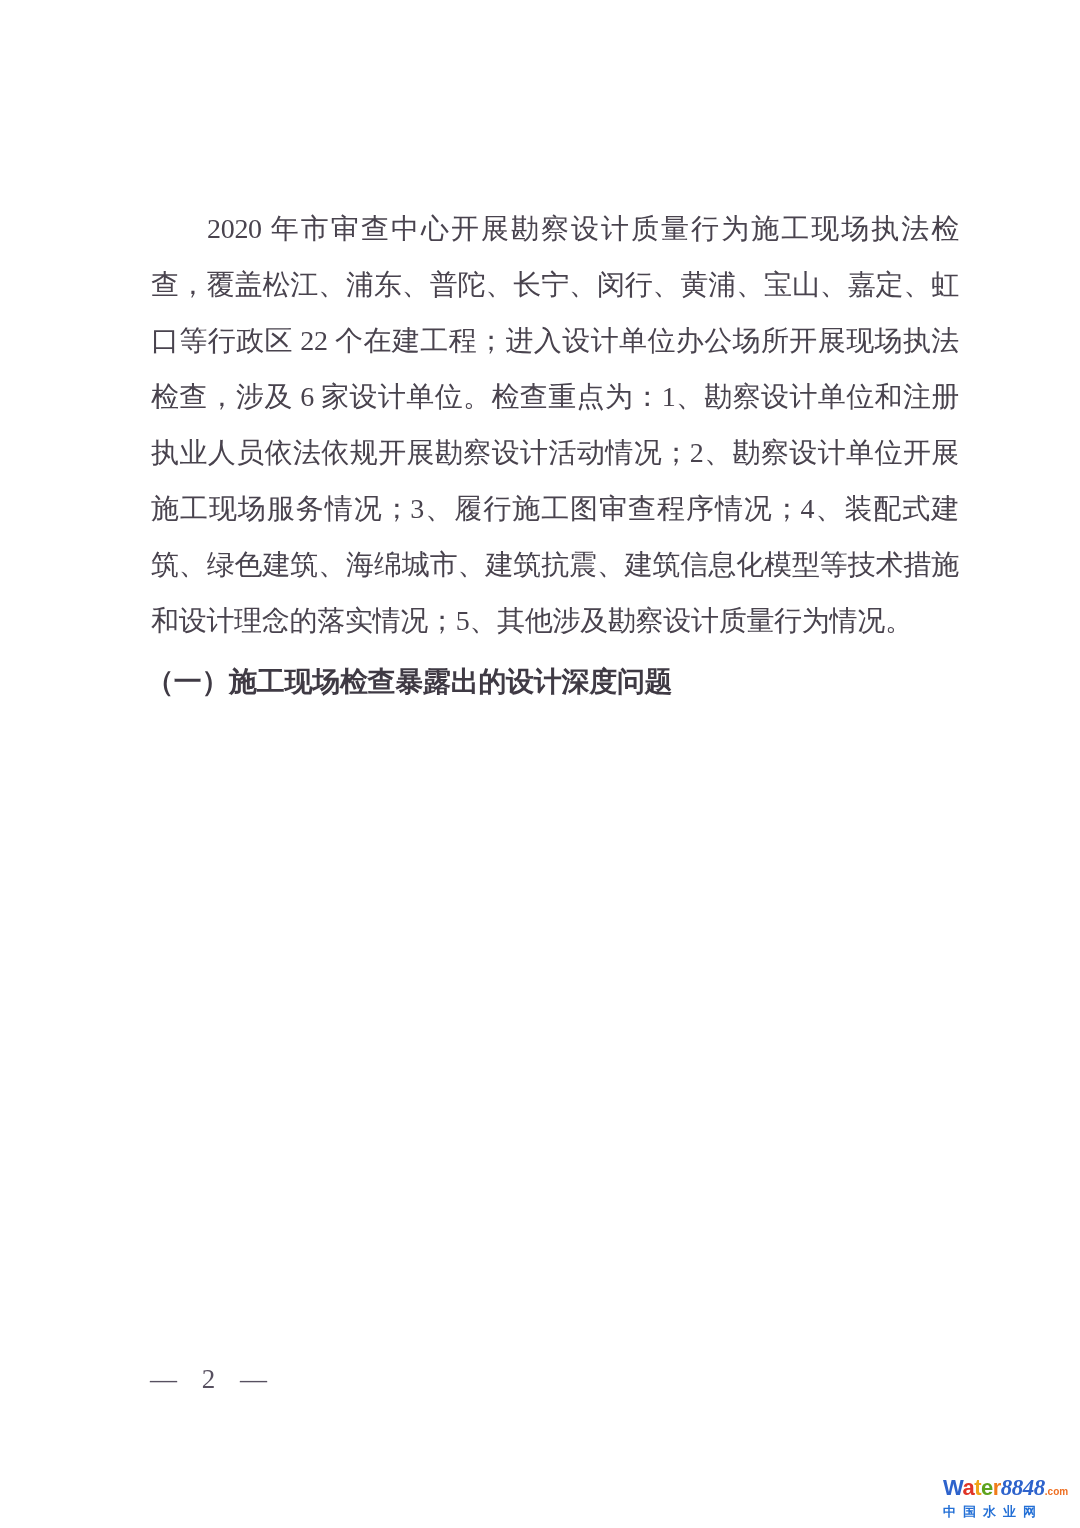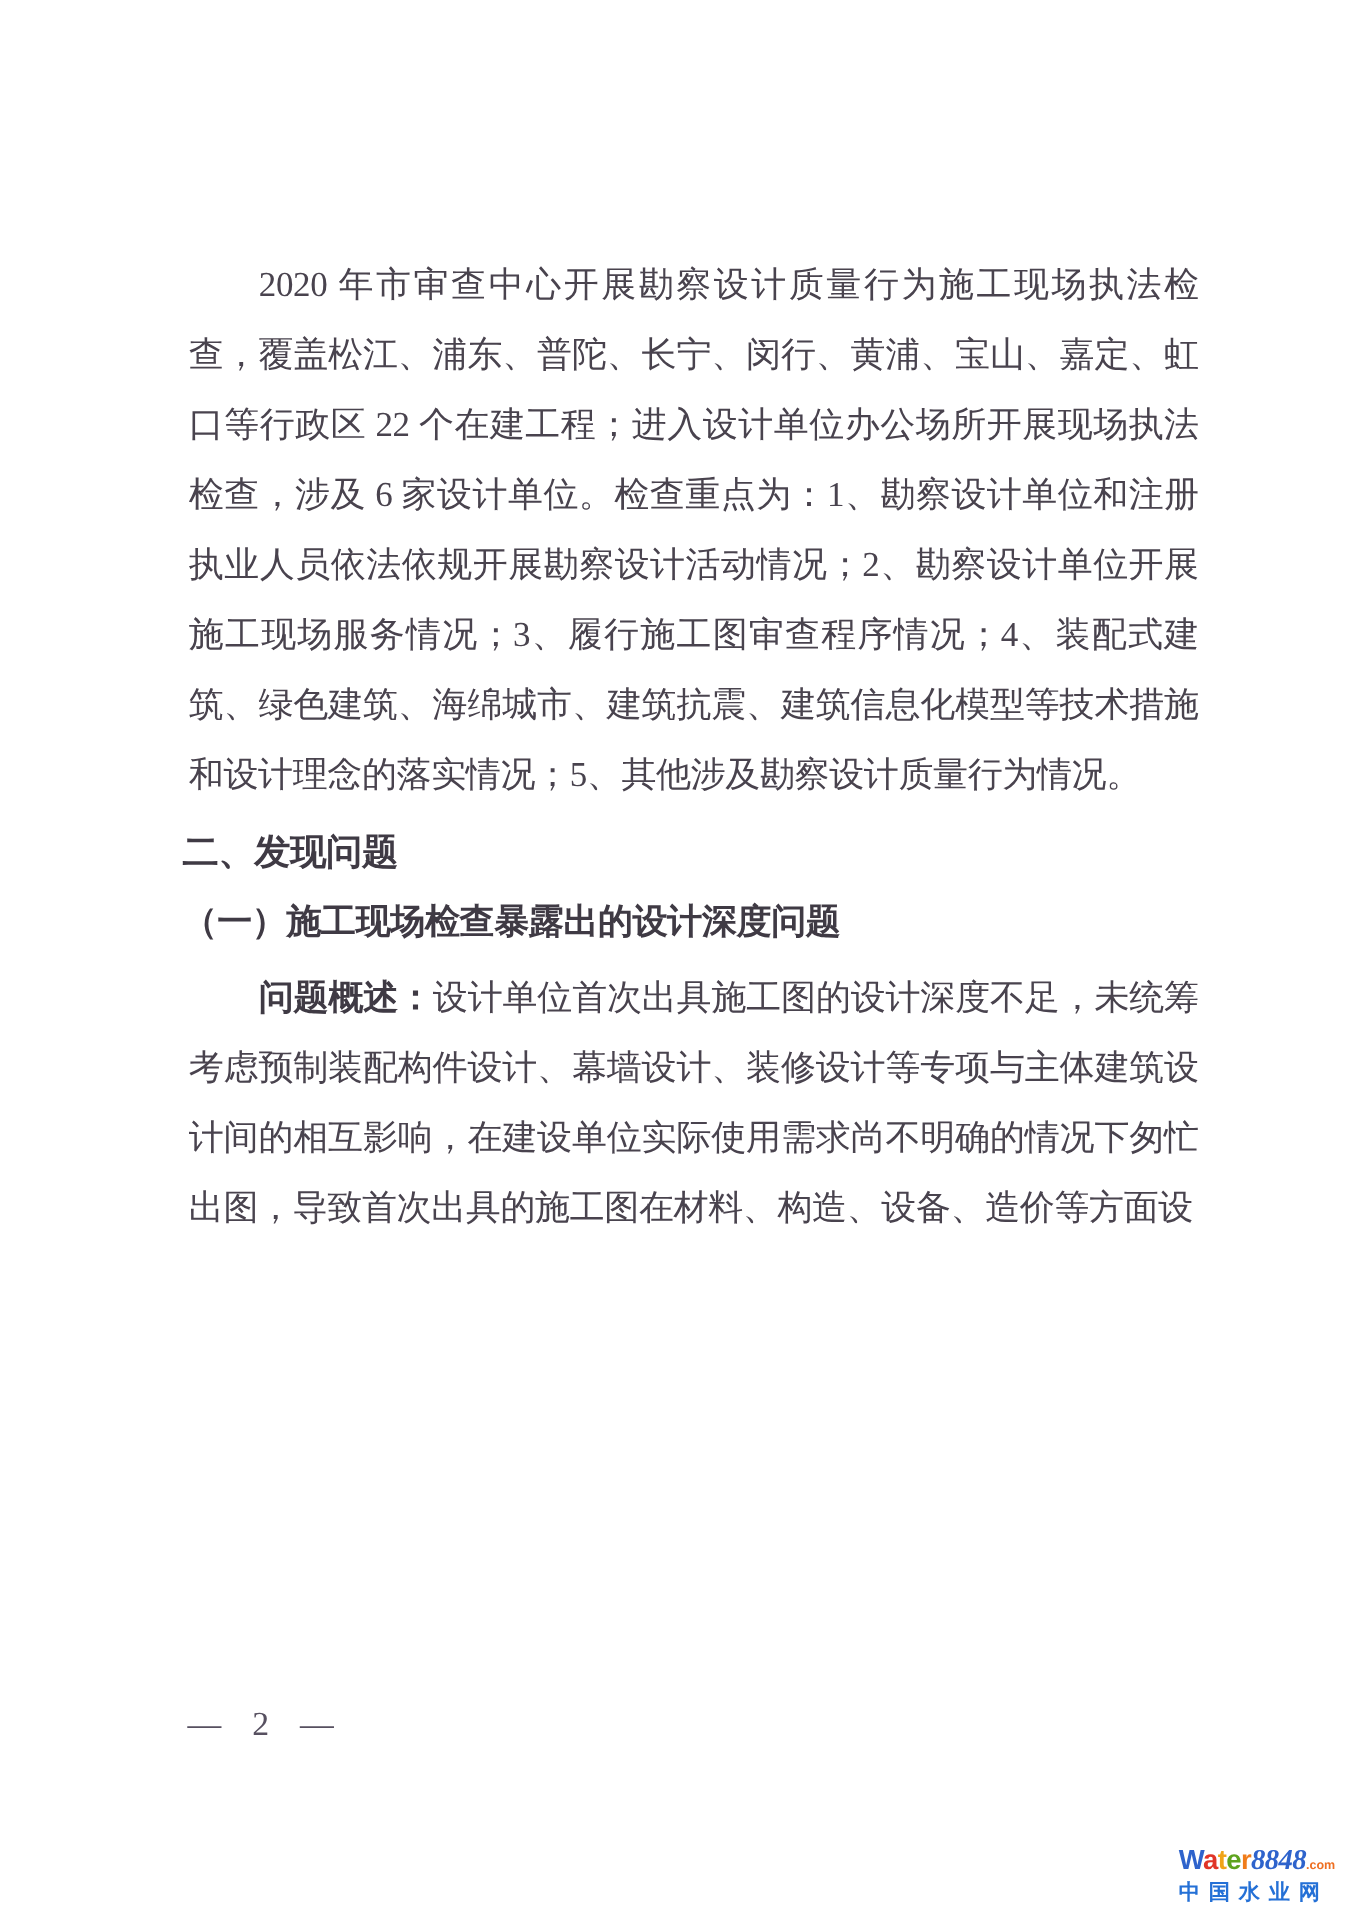--- a/index.html
+++ b/index.html
@@ -90,39 +90,37 @@
     font-weight: bold;
     font-size: 23px;
     letter-spacing: -0.5px;
   }
   .wm-small {
     font-size: 10px;
     font-weight: bold;
     letter-spacing: 0;
   }
   .wm-line2 {
-    font-family: Liberation Serif, serif;
+    font-family: Liberation Mono, monospace;
     font-weight: bold;
-    font-size: 17px;
+    font-size: 13px;
     line-height: 18px;
     letter-spacing: 7px;
     white-space: nowrap;
     margin-top: 1px;
   }
 </style>
 </head>
 <body>
 
 <div class="page">
 
   <main class="content">
     <p class="para">2020 年市审查中心开展勘察设计质量行为施工现场执法检查，覆盖松江、浦东、普陀、长宁、闵行、黄浦、宝山、嘉定、虹口等行政区 22 个在建工程；进入设计单位办公场所开展现场执法检查，涉及 6 家设计单位。检查重点为：1、勘察设计单位和注册执业人员依法依规开展勘察设计活动情况；2、勘察设计单位开展施工现场服务情况；3、履行施工图审查程序情况；4、装配式建筑、绿色建筑、海绵城市、建筑抗震、建筑信息化模型等技术措施和设计理念的落实情况；5、其他涉及勘察设计质量行为情况。</p>
-    <h2 class="heading">二、发现问题</h2>
     <h3 class="subheading">（一）施工现场检查暴露出的设计深度问题</h3>
-    <p class="para"><span class="lead">问题概述：</span><span>设计单位首次出具施工图的设计深度不足，未统筹考虑预制装配构件设计、幕墙设计、装修设计等专项与主体建筑设计间的相互影响，在建设单位实际使用需求尚不明确的情况下匆忙出图，导致首次出具的施工图在材料、构造、设备、造价等方面设</span></p>
   </main>
 
   <div class="page-number">— 2 —</div>
 
   <div class="watermark">
     <div class="wm-line1"><span class="wm-bold" style="color: rgb(46, 99, 204);">W</span><span class="wm-bold" style="color: rgb(224, 52, 39);">a</span><span class="wm-bold" style="color: rgb(240, 164, 24);">t</span><span class="wm-bold" style="color: rgb(94, 163, 30);">e</span><span class="wm-bold" style="color: rgb(240, 124, 26);">r</span><span class="wm-italic" style="color: rgb(46, 99, 204);">8848</span><span class="wm-small" style="color: rgb(238, 111, 34);">.com</span></div>
     <div class="wm-line2" style="color: rgb(36, 112, 214);">中国水业网</div>
   </div>
 
 </div>

